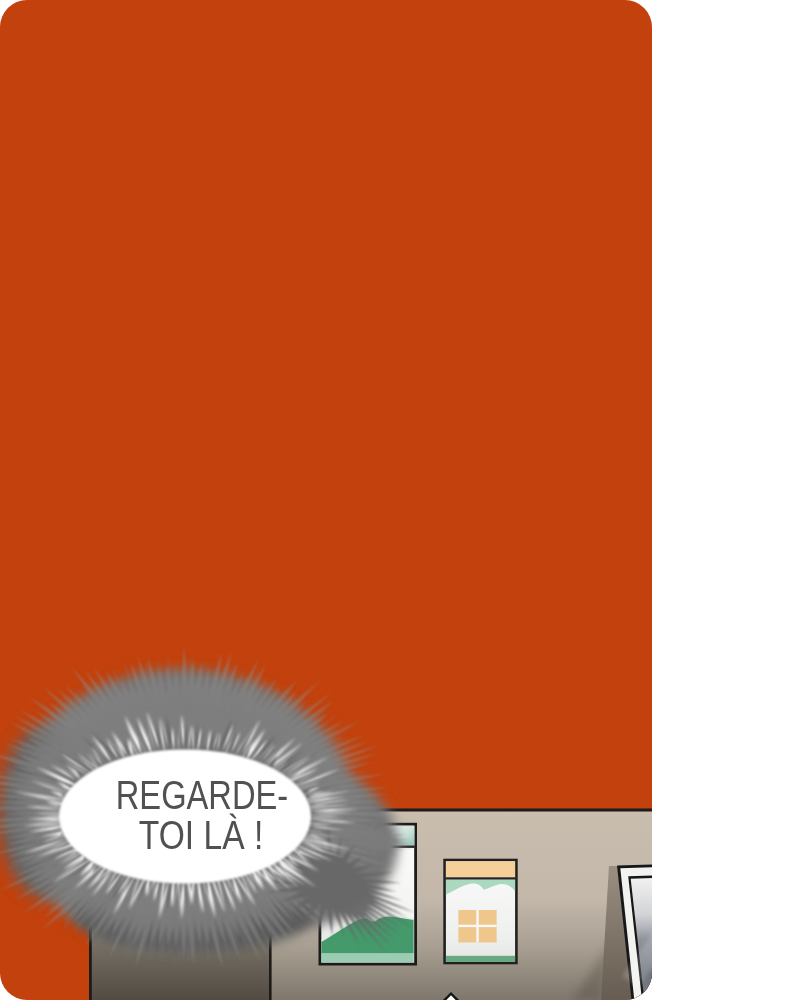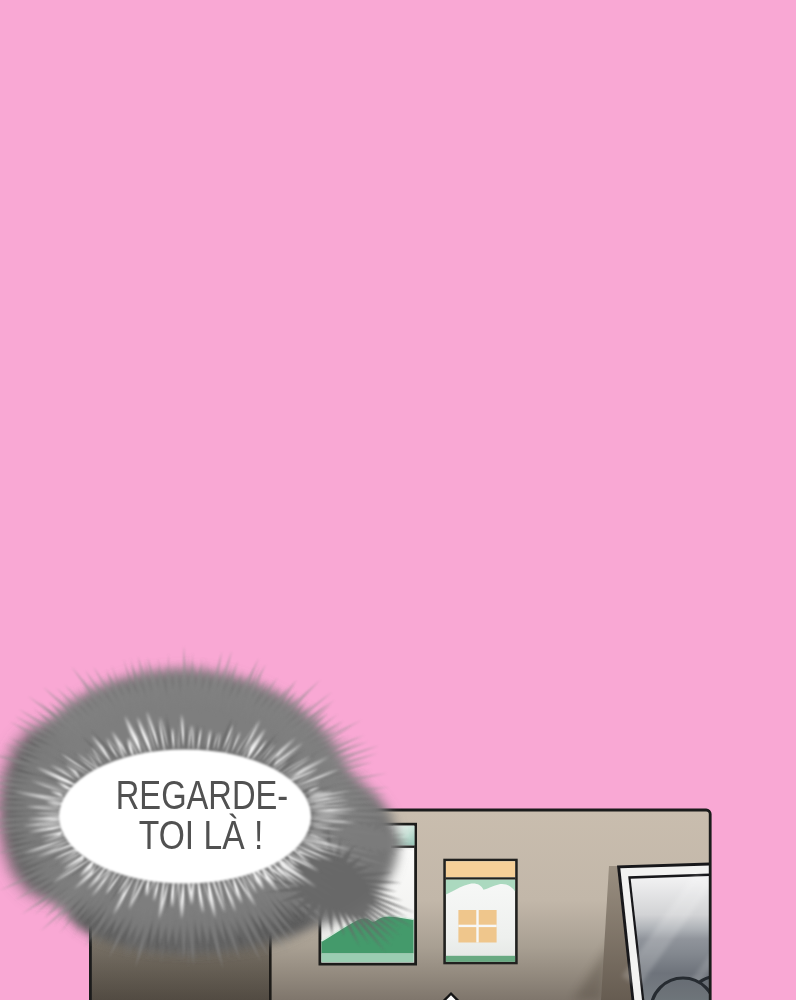--- a/index.html
+++ b/index.html
@@ -1,17 +1,17 @@
 <!DOCTYPE html>
 <html><head>
 <meta charset="utf-8">
 <style>
 html,body{margin:0;padding:0;background:#fff;}
-.page{position:relative;width:796px;height:1000px;background:#f9a8d4;overflow:hidden;
-  font-family:"Liberation Sans",sans-serif;}
+.page{position:relative;width:652px;height:1000px;background:#c2410c;overflow:hidden;
+  font-family:"Liberation Sans",sans-serif;border-radius:27px;}
 </style>
 </head>
 <body>
 <div class="page">
 <svg width="800" height="1000" viewBox="0 0 800 1000" xmlns="http://www.w3.org/2000/svg">
 <defs>
 <linearGradient id="wallGrad" x1="0" y1="812" x2="0" y2="1000" gradientUnits="userSpaceOnUse">
   <stop offset="0" stop-color="#c9bdae"></stop>
   <stop offset="0.47" stop-color="#c2b7a9"></stop>
   <stop offset="0.72" stop-color="#a89f92"></stop>

